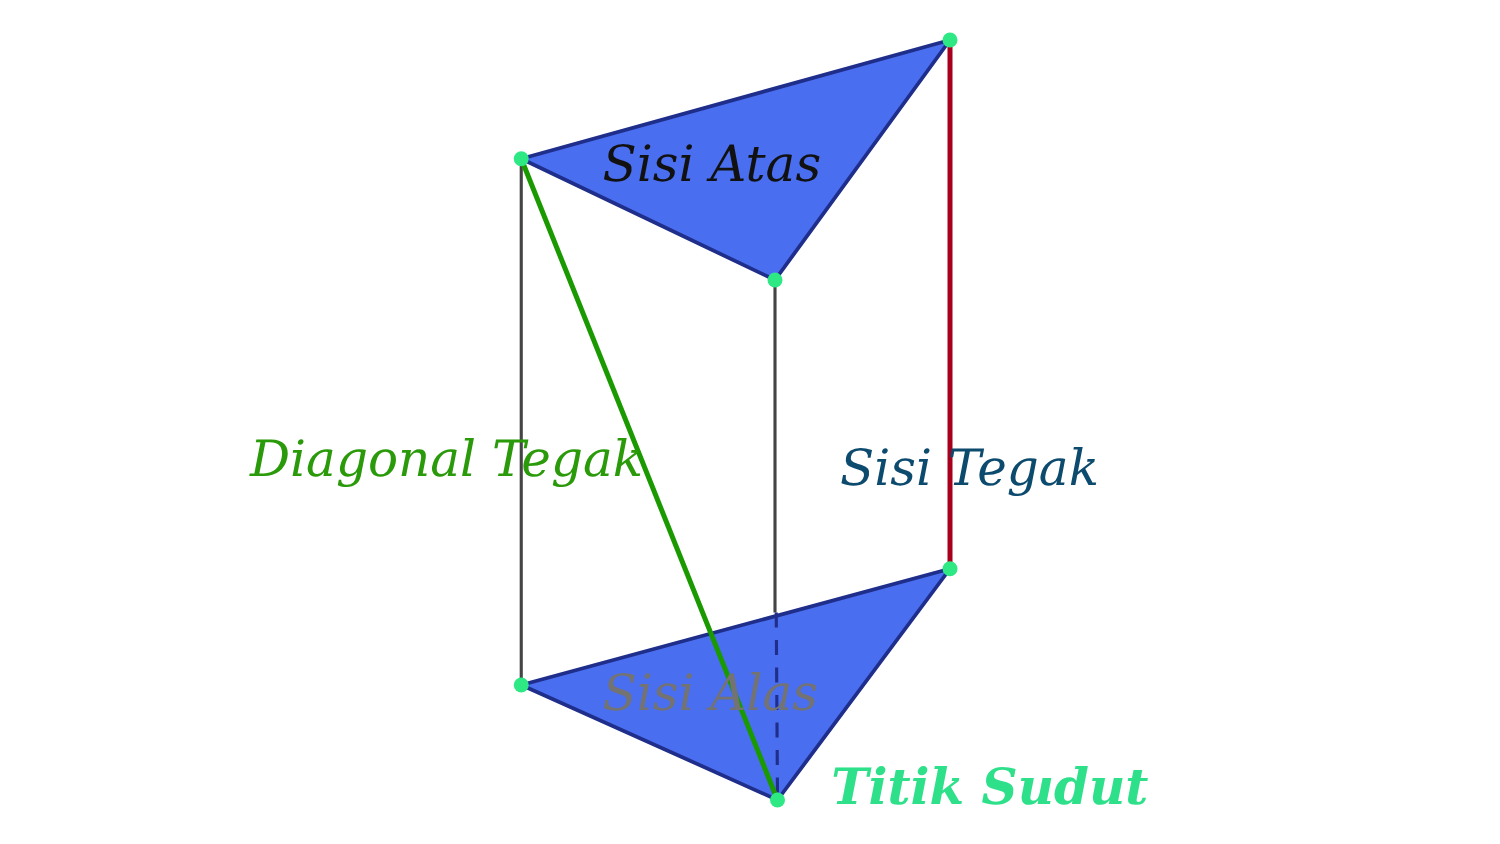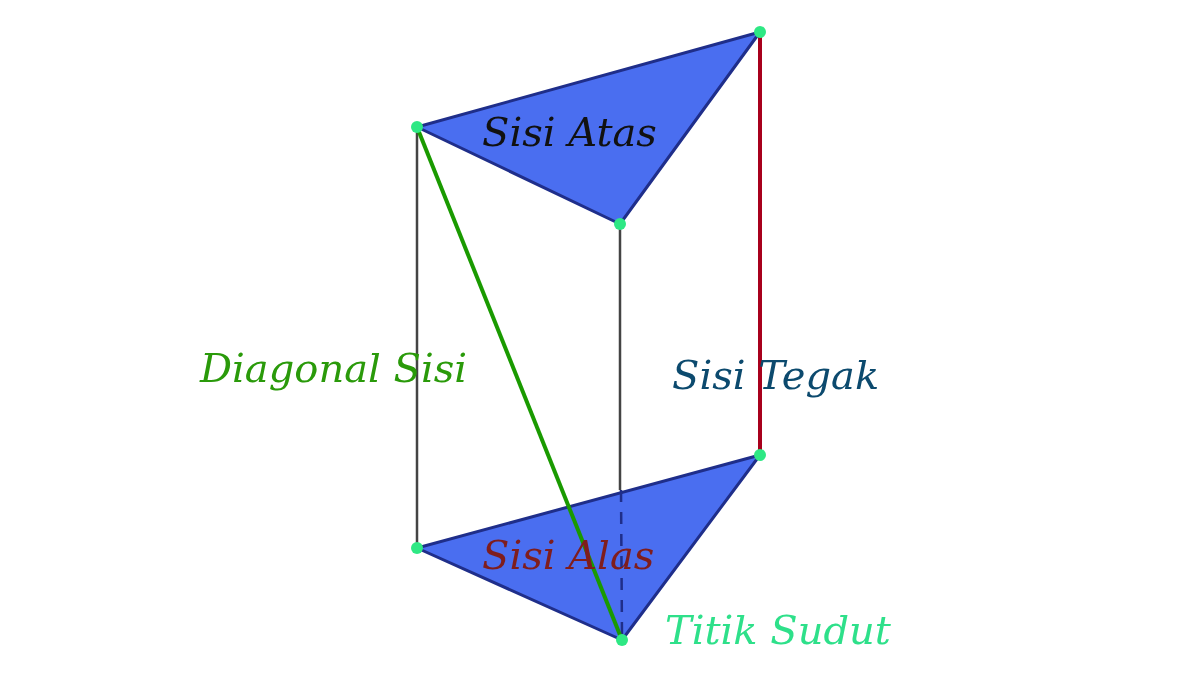--- a/index.html
+++ b/index.html
@@ -35,17 +35,17 @@
 
     <circle cx="417" cy="127" r="6" fill="#2ee884"></circle>
     <circle cx="760" cy="32" r="6" fill="#2ee884"></circle>
     <circle cx="620" cy="224" r="6" fill="#2ee884"></circle>
     <circle cx="417" cy="548" r="6" fill="#2ee884"></circle>
     <circle cx="760" cy="455" r="6" fill="#2ee884"></circle>
     <circle cx="622" cy="640" r="6" fill="#2ee884"></circle>
   </svg>
 
   <div class="label" style="left:482px; top:112px; color:#111111;">Sisi Atas</div>
-  <div class="label" style="left:482px; top:535px; color:#7f1d1d;">Sisi Alas</div>
+  <div class="label" style="left:482px; top:535px; color:#737373;">Sisi Alas</div>
   <div class="label" style="left:672px; top:355px; color:#0c4a6e;">Sisi Tegak</div>
-  <div class="label" style="left:200px; top:348px; color:#2a9a0a;">Diagonal Sisi</div>
-  <div class="label" style="left:665px; top:610px; color:#2ee08a;">Titik Sudut</div>
+  <div class="label" style="left:200px; top:348px; color:#2a9a0a;">Diagonal Tegak</div>
+  <div class="label" style="left:665px; top:610px; color:#2ee08a;font-weight:bold;">Titik Sudut</div>
 </div>
 
 </body></html>

